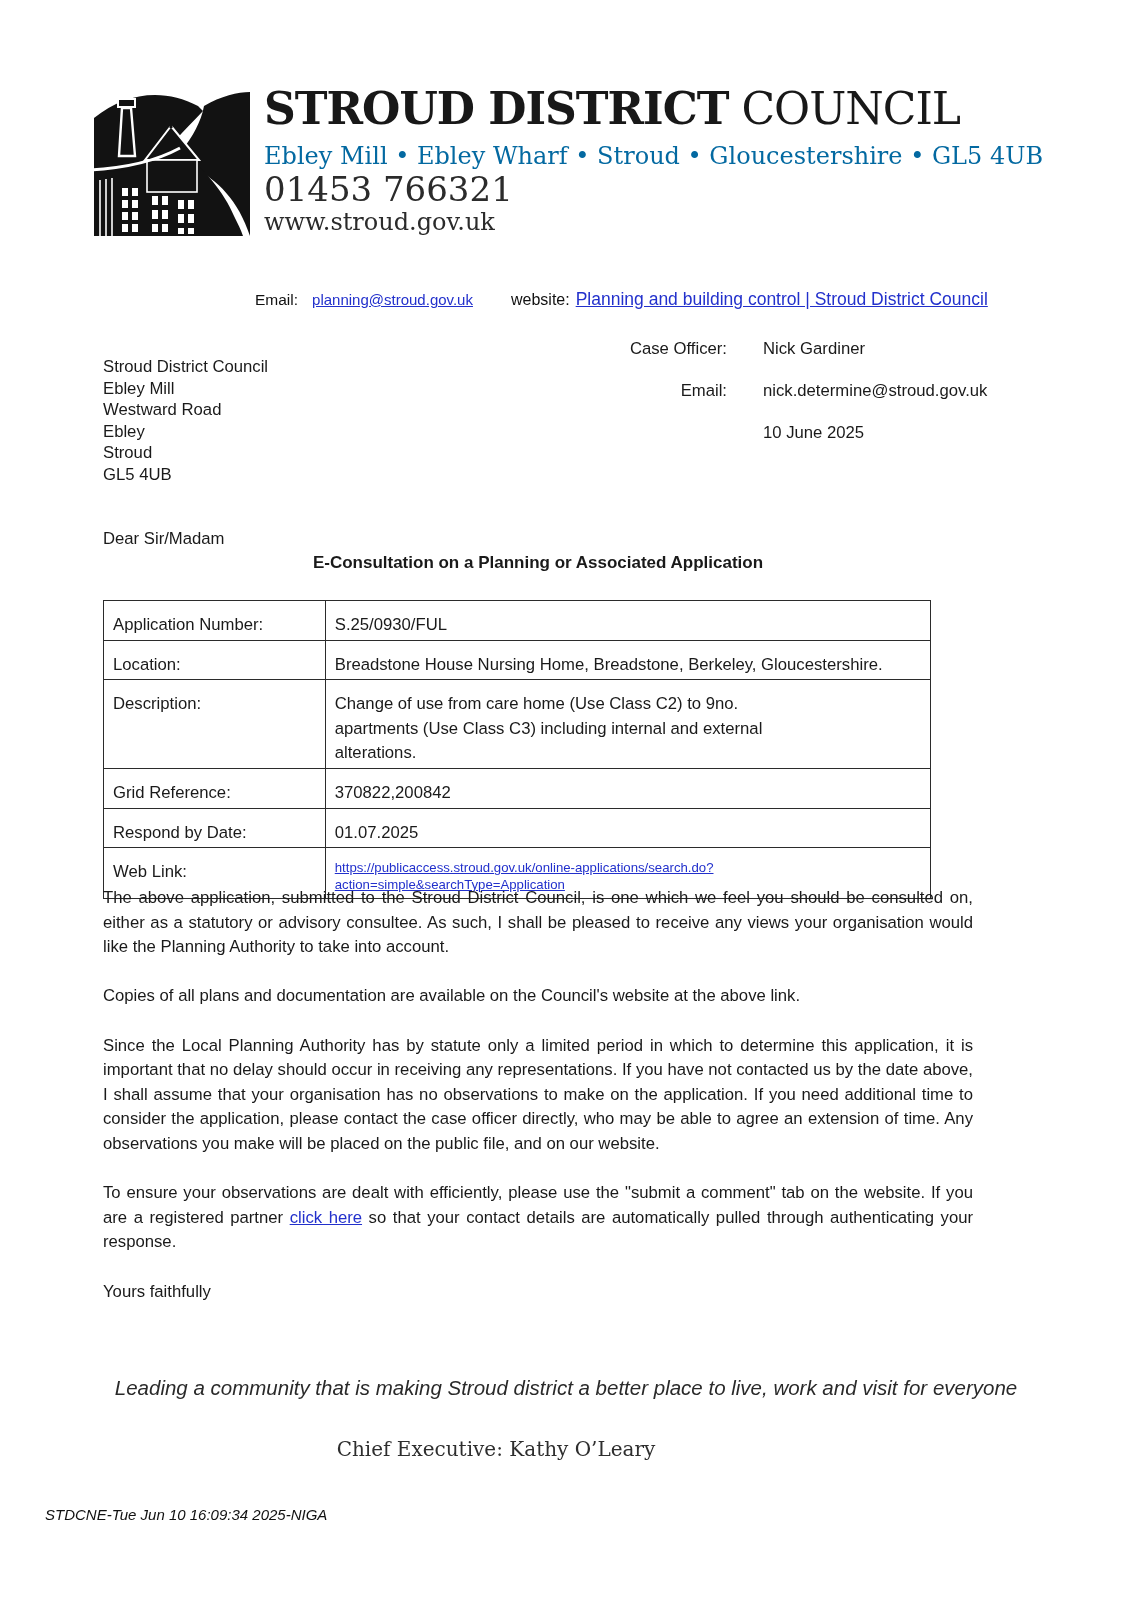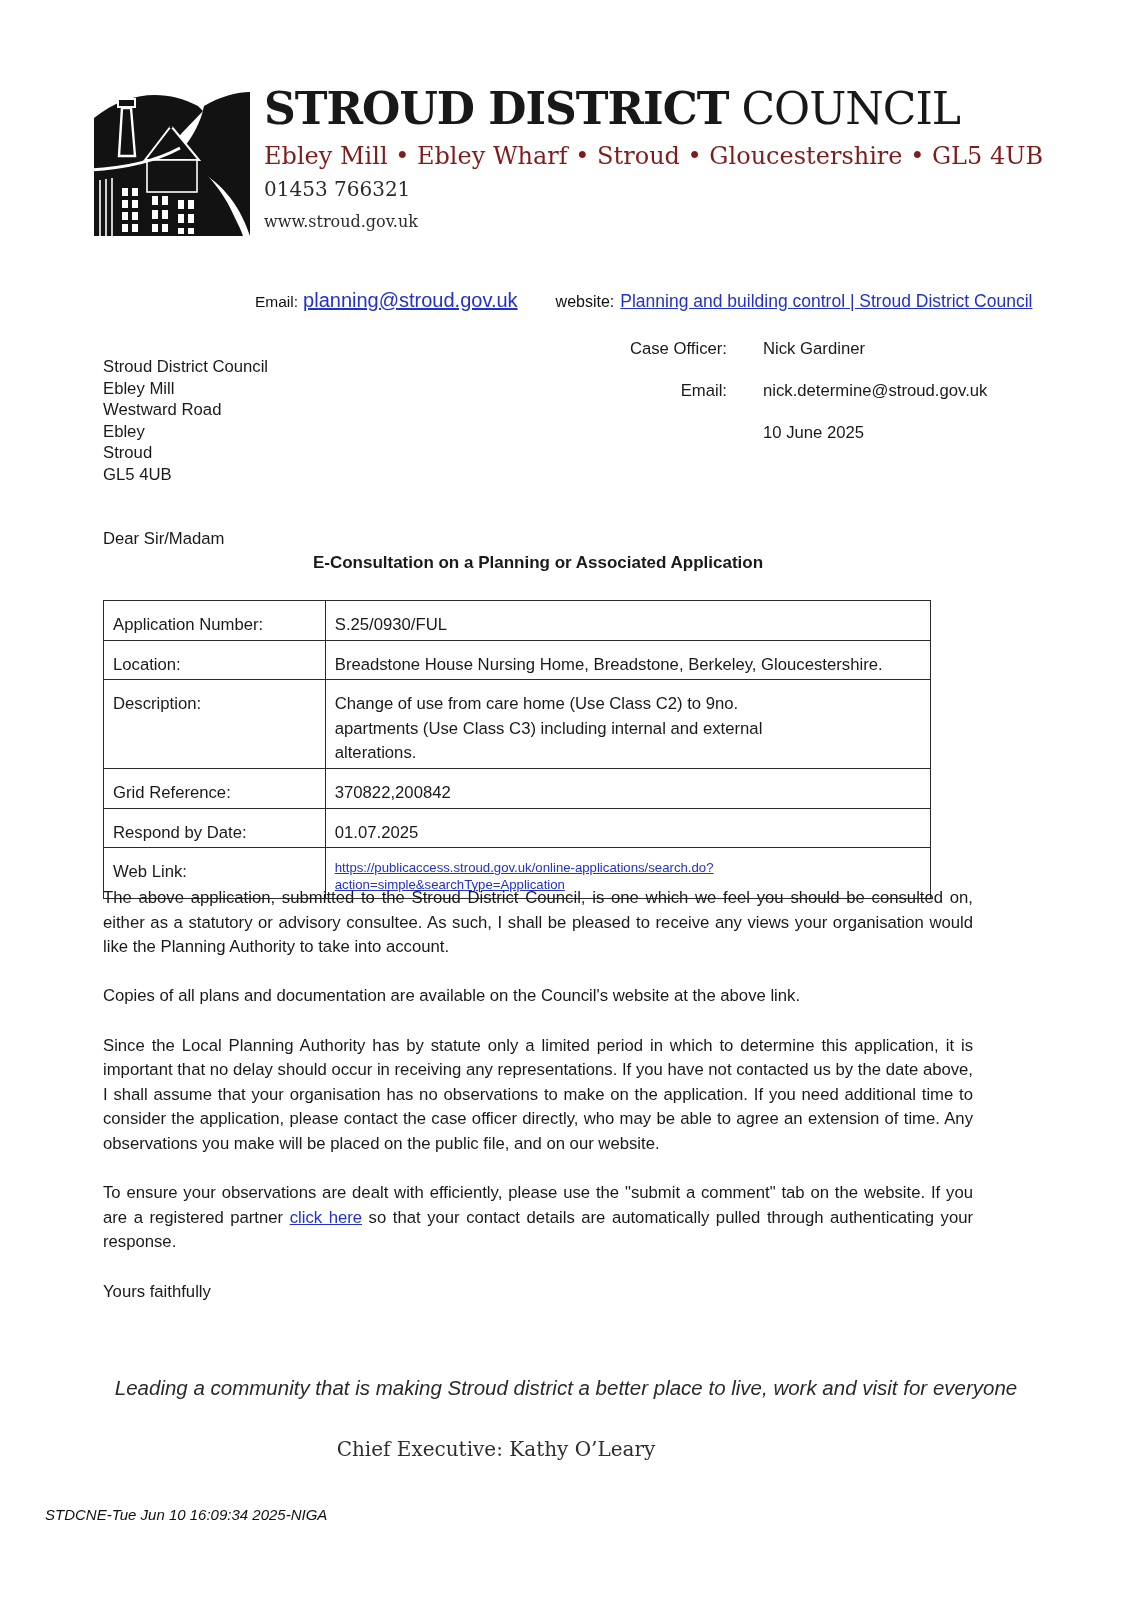--- a/index.html
+++ b/index.html
@@ -15,28 +15,28 @@
   }
   a { color: #2230cc; text-decoration: underline; cursor: pointer; }
 
   
   .header { position: absolute; left: 86px; top: 84px; display: flex; align-items: flex-start; }
   .logo { width: 170px; height: 160px; flex: 0 0 auto; }
   .header-text { margin-left: 8px; font-family: "DejaVu Serif", serif; color: #181818; }
   .title-line { font-size: 44px; line-height: 50px; letter-spacing: -1px; white-space: nowrap; }
   .title-bold { font-weight: 700; }
   .title-light { font-weight: 400; }
-  .addr-line { font-size: 24px; line-height: 32px; margin-top: 6px; color: #7f1d1d; white-space: nowrap; }
-  .phone-line { font-size: 20px; line-height: 34px; color: #2b2b2b; }
-  .web-line { font-size: 16px; line-height: 32px; color: #2b2b2b; }
+  .addr-line { font-size: 24px; line-height: 32px; margin-top: 6px; color: #0369a1; white-space: nowrap; }
+  .phone-line { font-size: 34px; line-height: 34px; color: #2b2b2b; }
+  .web-line { font-size: 24px; line-height: 32px; color: #2b2b2b; }
 
   
   .contact-line { position: absolute; left: 255px; top: 289px; display: flex; align-items: baseline; }
   .contact-label { font-size: 15.5px; color: #111; }
-  .contact-email-link { font-size: 20px; margin-left: 5px; text-decoration: underline; }
+  .contact-email-link { font-size: 15px; margin-left: 14px; text-decoration: underline; }
   .contact-web-label { font-size: 16px; margin-left: 38px; color: #111; }
   .contact-web-link { font-size: 17.5px; margin-left: 6px; }
 
   
   .address-block { position: absolute; left: 103px; top: 356px; font-size: 16.7px; line-height: 21.6px; }
   .officer-block { position: absolute; left: 607px; top: 336px; font-size: 16.7px; }
   .officer-row { display: flex; margin-bottom: 17px; line-height: 25px; }
   .officer-label { width: 120px; text-align: right; }
   .officer-value { margin-left: 36px; width: 250px; }
 

